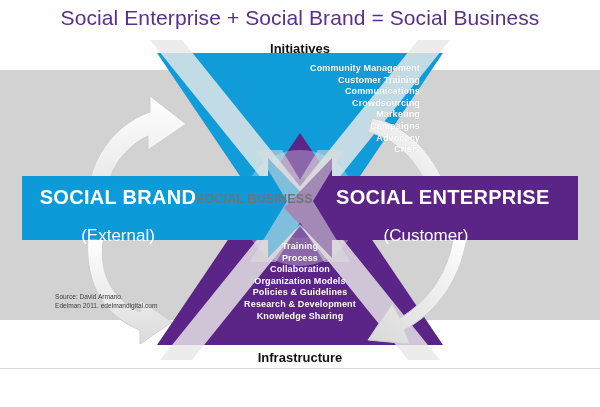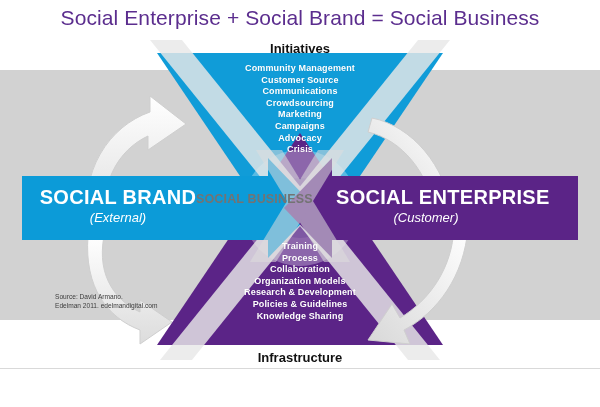--- a/index.html
+++ b/index.html
@@ -44,30 +44,30 @@
     position:absolute;
     width:240px;left:180px;
     text-align:center;
     color:#ffffff;
     font-size:9px;
     font-weight:bold;
     line-height:11.6px;
     letter-spacing:0.15px;
     text-shadow:0 0 1px rgba(0,0,0,.12);
   }
-  .tri-top{top:63px;}
+  .tri-top{top:63px;text-align:right;}
   .tri-bottom{top:241px;}
   .tri-list div{white-space:nowrap;}
 
   
   .bar-label{
     position:absolute;text-align:center;color:#fff;
   }
   .bar-label .main{font-size:20px;font-weight:bold;letter-spacing:.3px;white-space:nowrap;}
-  .bar-label .sub{font-size:13px;margin-top:1px;white-space:nowrap;font-style:italic;}
+  .bar-label .sub{font-size:17px;margin-top:17px;white-space:nowrap;}
   #lbl-brand{left:28px;top:186px;width:180px;}
   #lbl-ent{left:336px;top:186px;width:180px;}
 
   #lbl-biz{
     position:absolute;left:196px;top:192px;width:150px;
     color:#737373;
     font-size:12.5px;font-weight:bold;letter-spacing:.15px;white-space:nowrap;
   }
 
   
@@ -167,36 +167,36 @@
     </g>
 
     <g opacity="0.55">
       <polygon points="256,150 282,150 350,262 324,262" fill="#dedede"></polygon>
       <polygon points="344,150 318,150 250,262 276,262" fill="#dedede"></polygon>
     </g>
   </svg>
 
   <div class="tri-list tri-top">
     <div>Community Management</div>
-    <div>Customer Source</div>
+    <div>Customer Training</div>
     <div>Communications</div>
     <div>Crowdsourcing</div>
     <div>Marketing</div>
     <div>Campaigns</div>
     <div>Advocacy</div>
     <div>Crisis</div>
   </div>
 
   <div class="tri-list tri-bottom">
     <div>Training</div>
     <div>Process</div>
     <div>Collaboration</div>
     <div>Organization Models</div>
+    <div>Policies &amp; Guidelines</div>
     <div>Research &amp; Development</div>
-    <div>Policies &amp; Guidelines</div>
     <div>Knowledge Sharing</div>
   </div>
 
   <div class="bar-label" id="lbl-brand">
     <div class="main">SOCIAL BRAND</div>
     <div class="sub">(External)</div>
   </div>
 
   <div class="bar-label" id="lbl-ent">
     <div class="main">SOCIAL ENTERPRISE</div>

